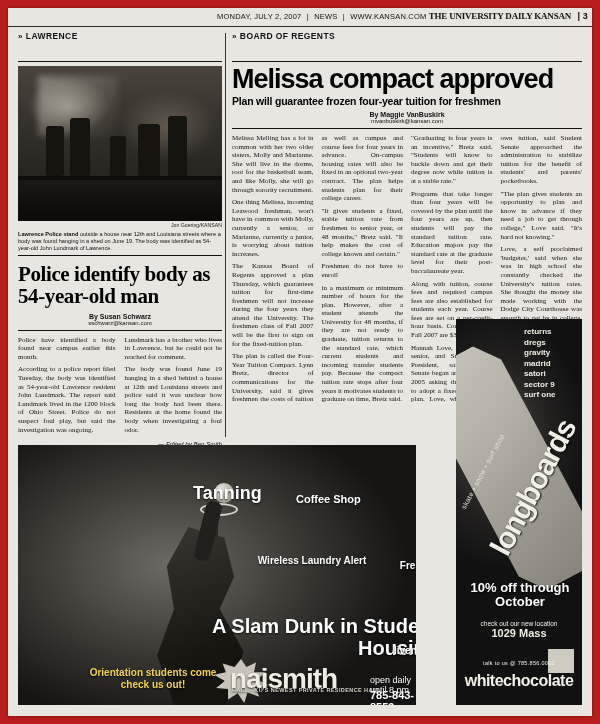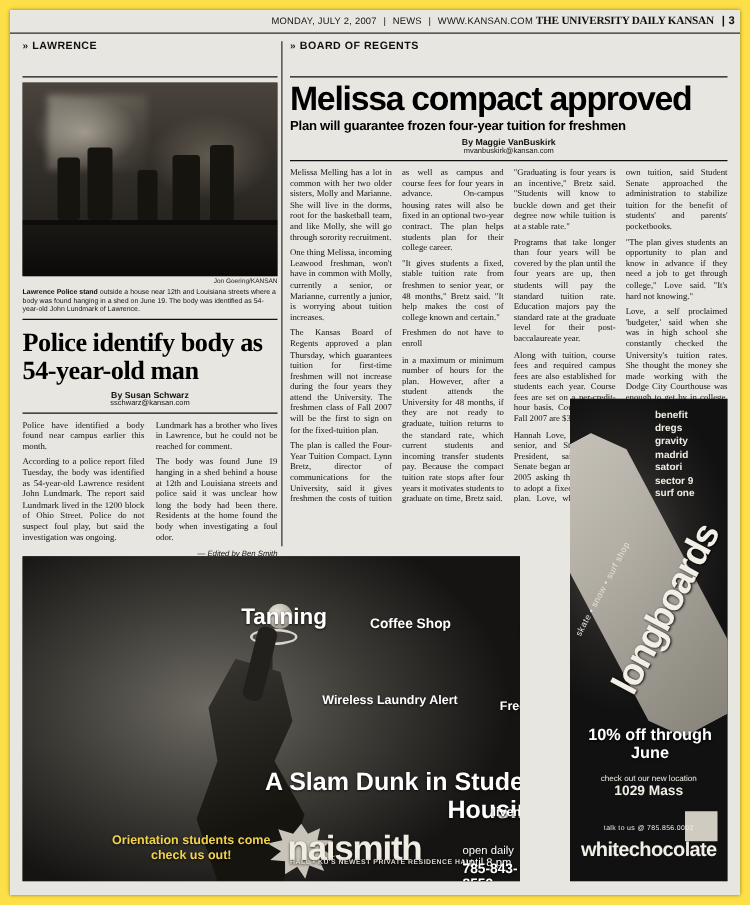--- a/index.html
+++ b/index.html
@@ -5,21 +5,21 @@
   html,body{margin:0;padding:0;}
   body{
     width:600px;height:724px;
     background:#b9b7b2;
     font-family:"Liberation Serif", serif;
     overflow:hidden;
   }
   .page{
     position:relative;
     width:600px;height:724px;
-    background:#fde047;
+    background:#b91c1c;
   }
   .sheet{
     position:absolute;
     left:8px;top:8px;width:584px;height:708px;
     background:#e8e6e1;
     box-shadow:0 0 3px rgba(0,0,0,.45);
   }
   
   .masthead{
     position:absolute;left:0;top:0;width:584px;height:18px;
@@ -318,30 +318,30 @@
         <div class="ad-text t-phone">785-843-8559</div>
       </div>
 
       <div class="adr">
         <div class="bg"></div>
         <div class="board"></div>
         <div class="bigword">longboards</div>
         <div class="sub">skate • snow • surf shop</div>
 
         <div class="adr-list">
-          <div>benefit</div>
+          <div>returns</div>
           <div>dregs</div>
           <div>gravity</div>
           <div>madrid</div>
           <div>satori</div>
           <div>sector 9</div>
           <div>surf one</div>
         </div>
 
-        <div class="adr-off">10% off through June</div>
+        <div class="adr-off">10% off through October</div>
         <div class="adr-loc">
           <span>check out our new location</span>
           <span class="addr">1029 Mass</span>
         </div>
         <div class="adr-chip"></div>
         <div class="adr-brand">
           <small>talk to us @ 785.856.0002</small>
           <span>whitechocolate</span>
         </div>
       </div>

